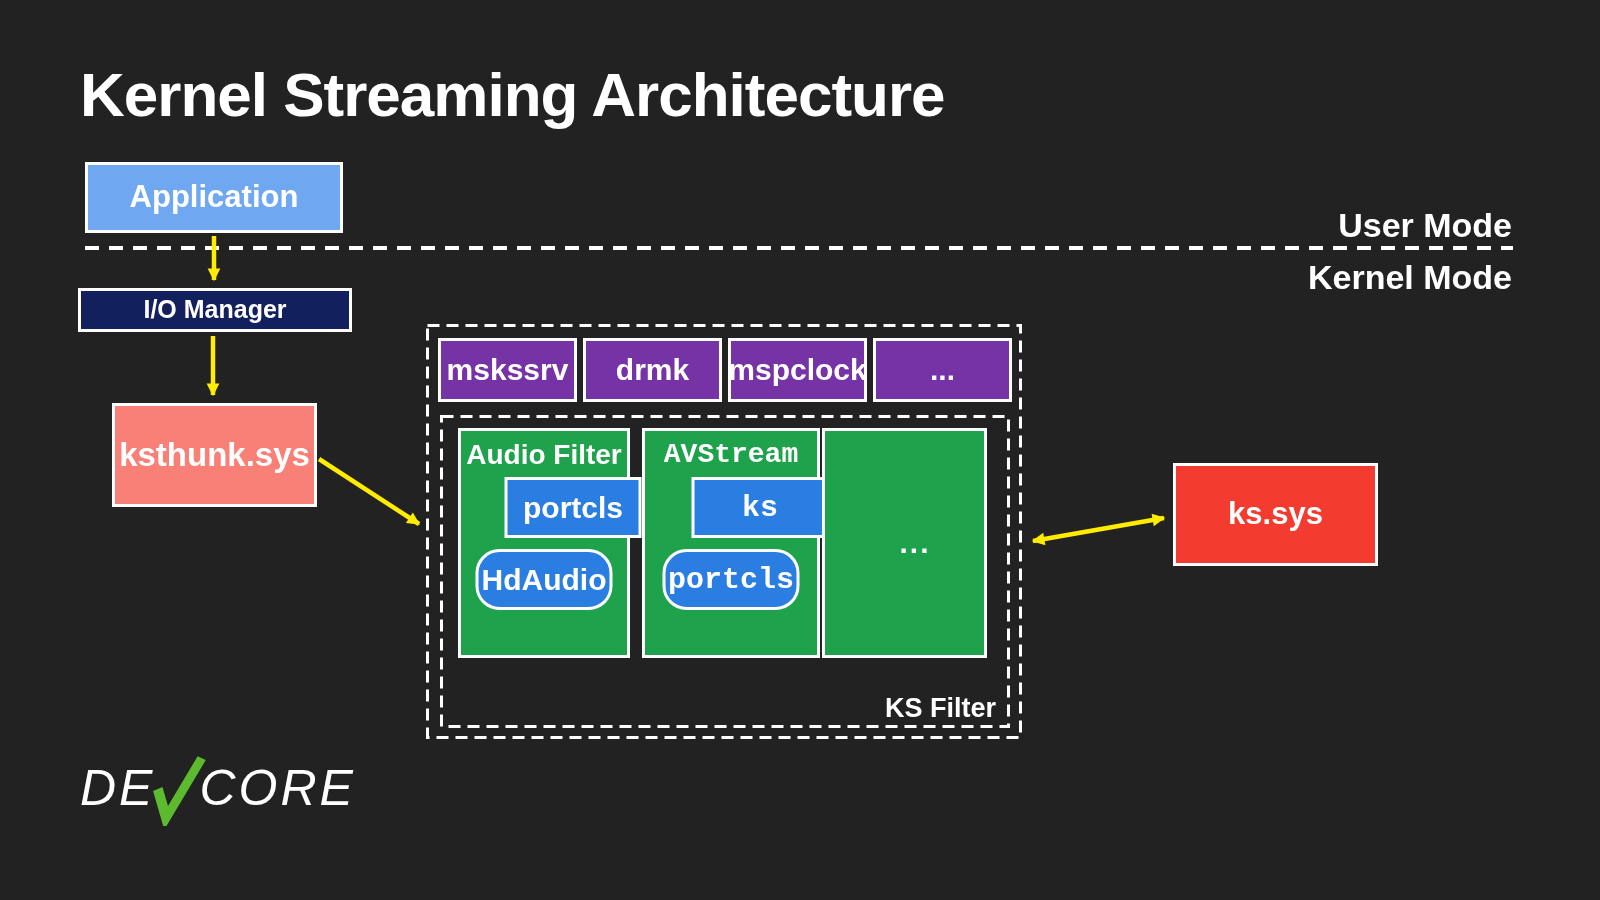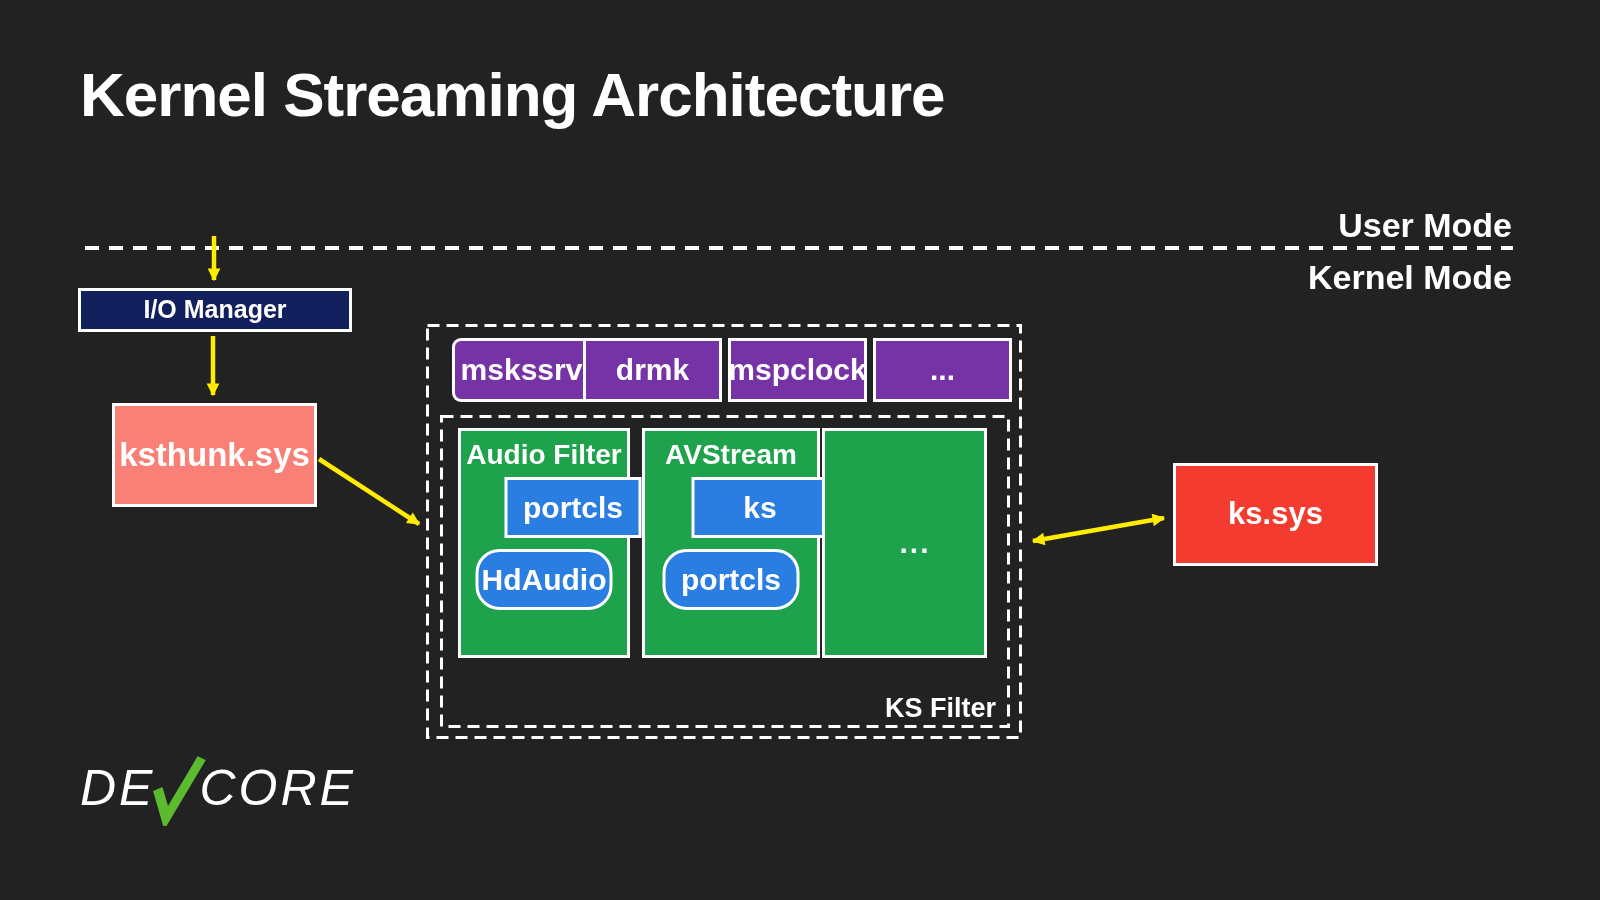--- a/index.html
+++ b/index.html
@@ -61,34 +61,34 @@
   .inner-dashed { left: 440px; top: 415px; width: 570px; height: 313px; }
 
   
   .purple-box {
     top: 338px; height: 64px; width: 139px;
     background: var(--purple, #7633A6);
     border: 3px solid #fff;
     display: flex; align-items: center; justify-content: center;
     font-size: 30px; font-weight: 600;
   }
-  .pb-0 { left: 452px; border-radius: 9px; }
+  .pb-0 { left: 438px; }
   .pb-1 { left: 583px; }
   .pb-2 { left: 728px; }
   .pb-3 { left: 873px; }
 
   
   .group {
     top: 428px; height: 230px;
     background: var(--green, #1FA24C);
     border: 3px solid #fff;
     padding-left: 21px;
   }
   .group-0 { left: 458px; width: 172px; }
-  .group-1 { left: 642px; width: 178px; }
+  .group-1 { left: 642px; width: 178px; font-family: Liberation Mono, monospace; }
   .group-2 { left: 822px; width: 165px; display: flex; align-items: center; justify-content: center; }
   .group-title {
     position: absolute;
     top: 8px; left: 0; right: 0;
     text-align: center;
     font-size: 28px; font-weight: 600;
     white-space: nowrap;
   }
   .group-2 .ellipsis-label { font-size: 30px; font-weight: 700; letter-spacing: 2px; }
 
@@ -147,20 +147,23 @@
 </head>
 <body>
 
 <div class="stage">
 
   <div class="abs slide-title">Kernel Streaming Architecture</div>
 
   <div class="abs mode-label mode-user">User Mode</div>
   <div class="abs mode-label mode-kernel">Kernel Mode</div>
 
+  <div class="abs node box-app">
+    <span>Application</span>
+  </div>
   <div class="abs node box-io">
     <span>I/O Manager</span>
   </div>
   <div class="abs node box-ksthunk">
     <span>ksthunk.sys</span>
   </div>
   <div class="abs node box-kssys">
     <span>ks.sys</span>
   </div>
 

